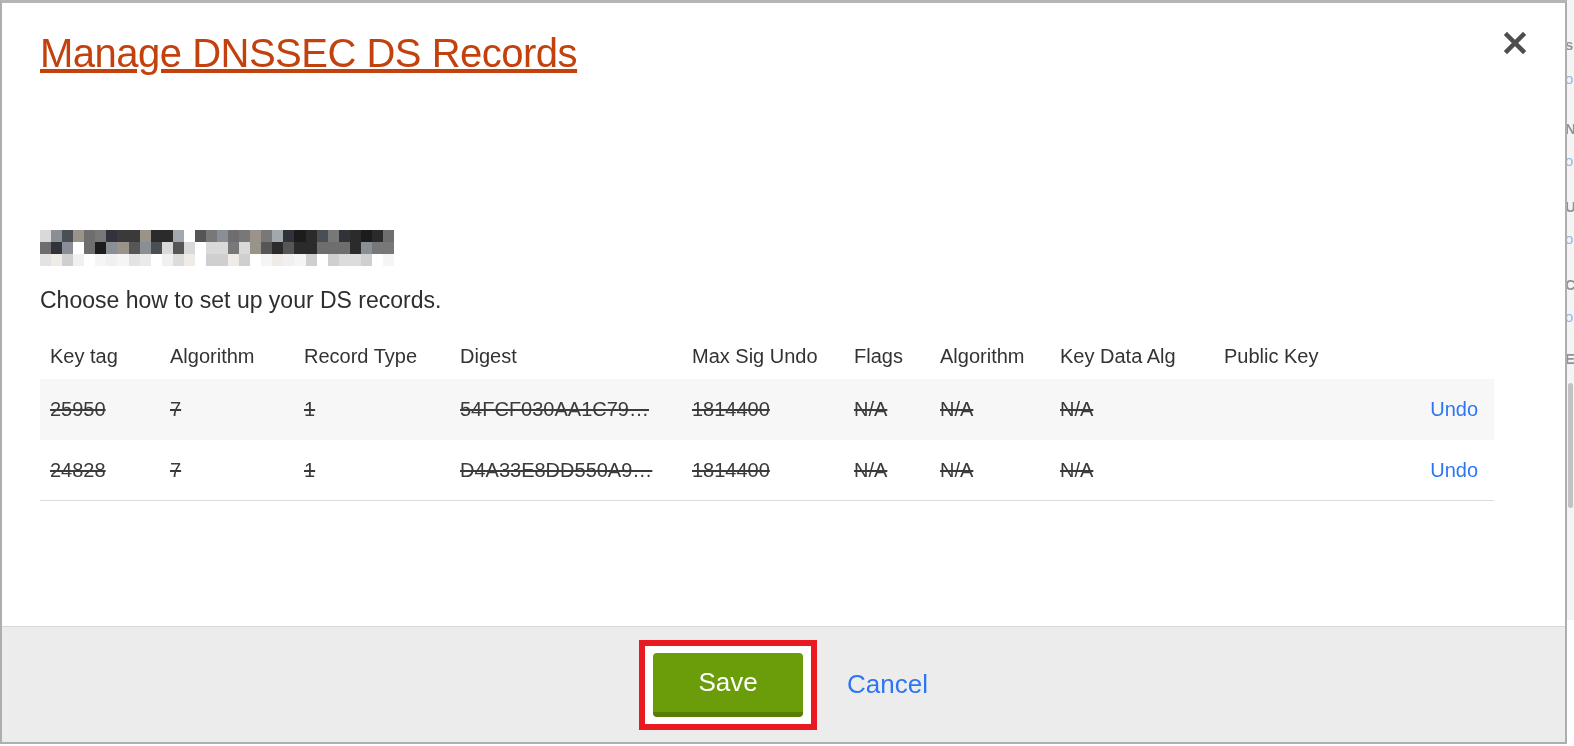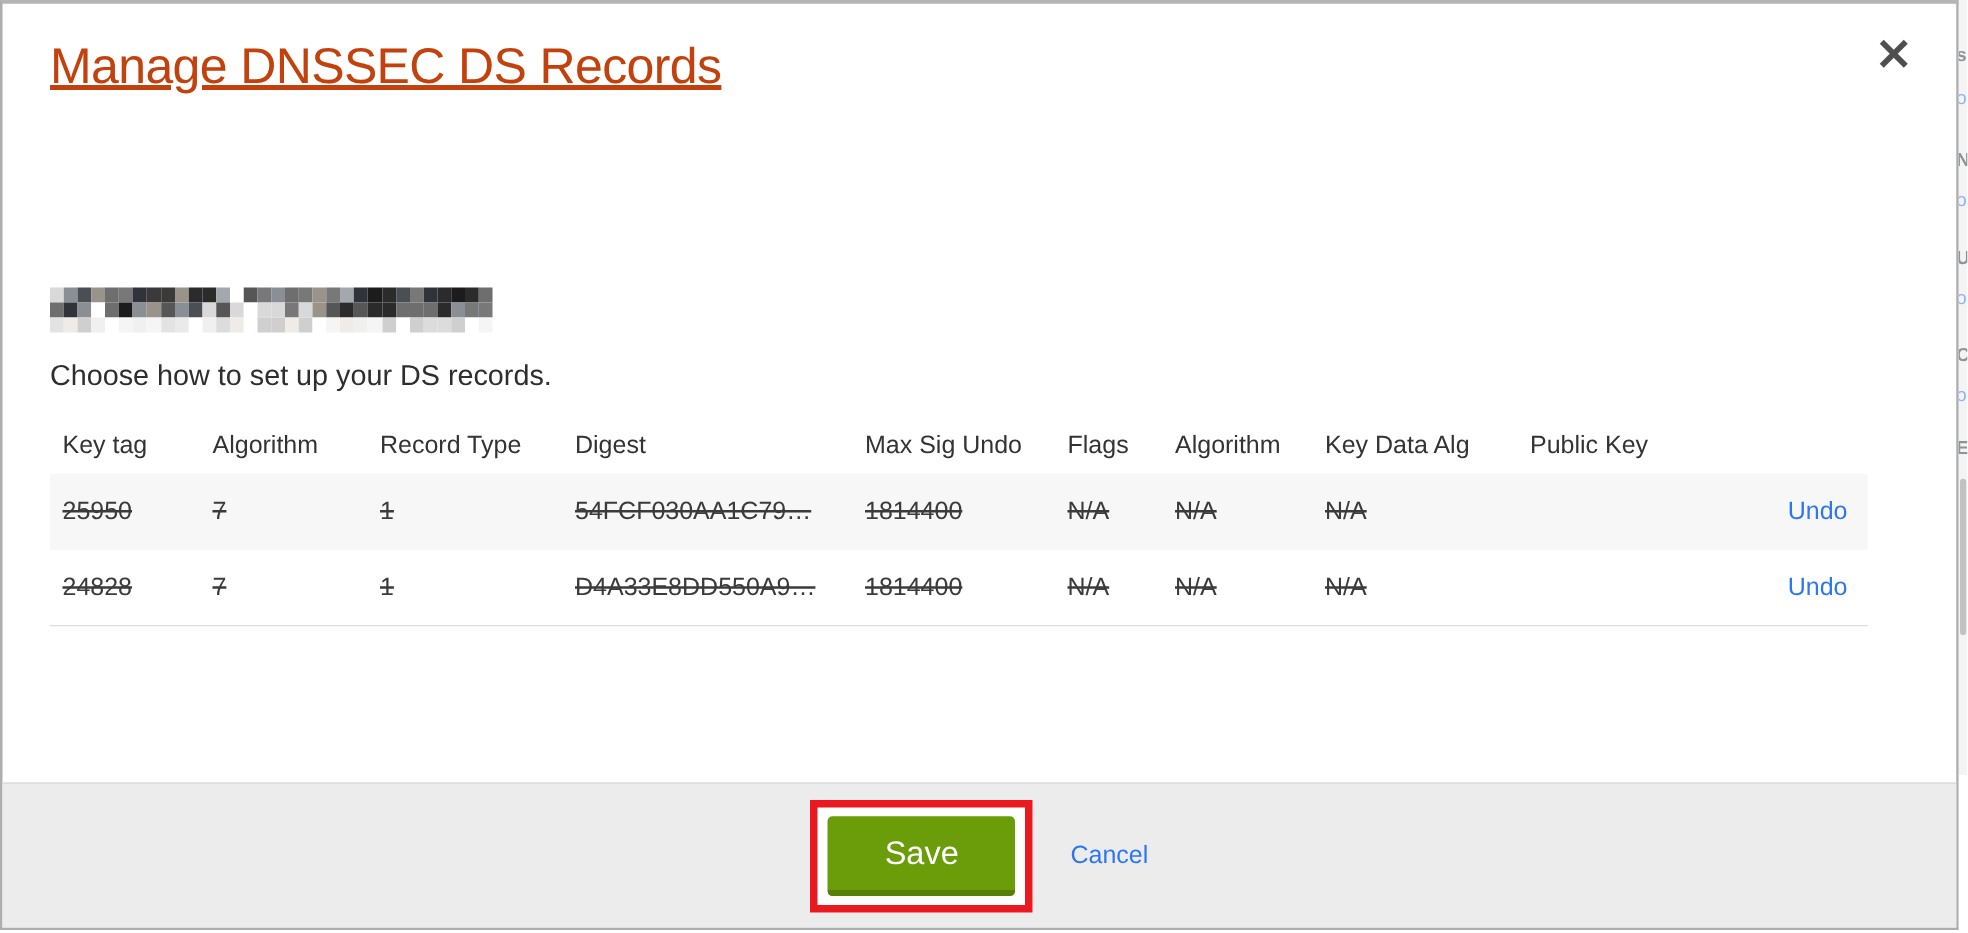--- a/index.html
+++ b/index.html
@@ -42,21 +42,21 @@
 
   
   .footer { position:absolute; left:0; right:0; bottom:0; height:116px;
     background:#ececec; border-top:1px solid #d8d8d8;
     display:flex; align-items:center; justify-content:center; }
   .red-box { border:6px solid #e9191f; background:#fff; padding:7px 8px;
     display:flex; align-items:center; }
   .save-btn { width:150px; height:64px; background:#6b9c0a; border:none;
     border-bottom:5px solid #577f08; border-radius:4px; color:#fff;
     font-size:26px; font-family:inherit; cursor:pointer; }
-  .cancel-link { margin-left:30px; font-size:20px; color:#2d76f3;
+  .cancel-link { margin-left:30px; font-size:26px; color:#2d76f3;
     text-decoration:none; cursor:pointer; }
 
   
   .edge-strip { position:absolute; left:1567px; top:0; width:7px; height:746px;
     background:linear-gradient(#f4f4f4 0 620px,#ffffff 620px); overflow:hidden; }
   .edge-strip span { position:absolute; left:-2px; font-size:15px; font-weight:bold; }
   .edge-strip span.gray { color:#8f9398; }
   .edge-strip span.blue { color:#8fb4f2; font-weight:normal; }
   .scroll-thumb { position:absolute; left:1px; top:383px; width:5px; height:125px;
     background:#c2c2c2; border-radius:3px; }

